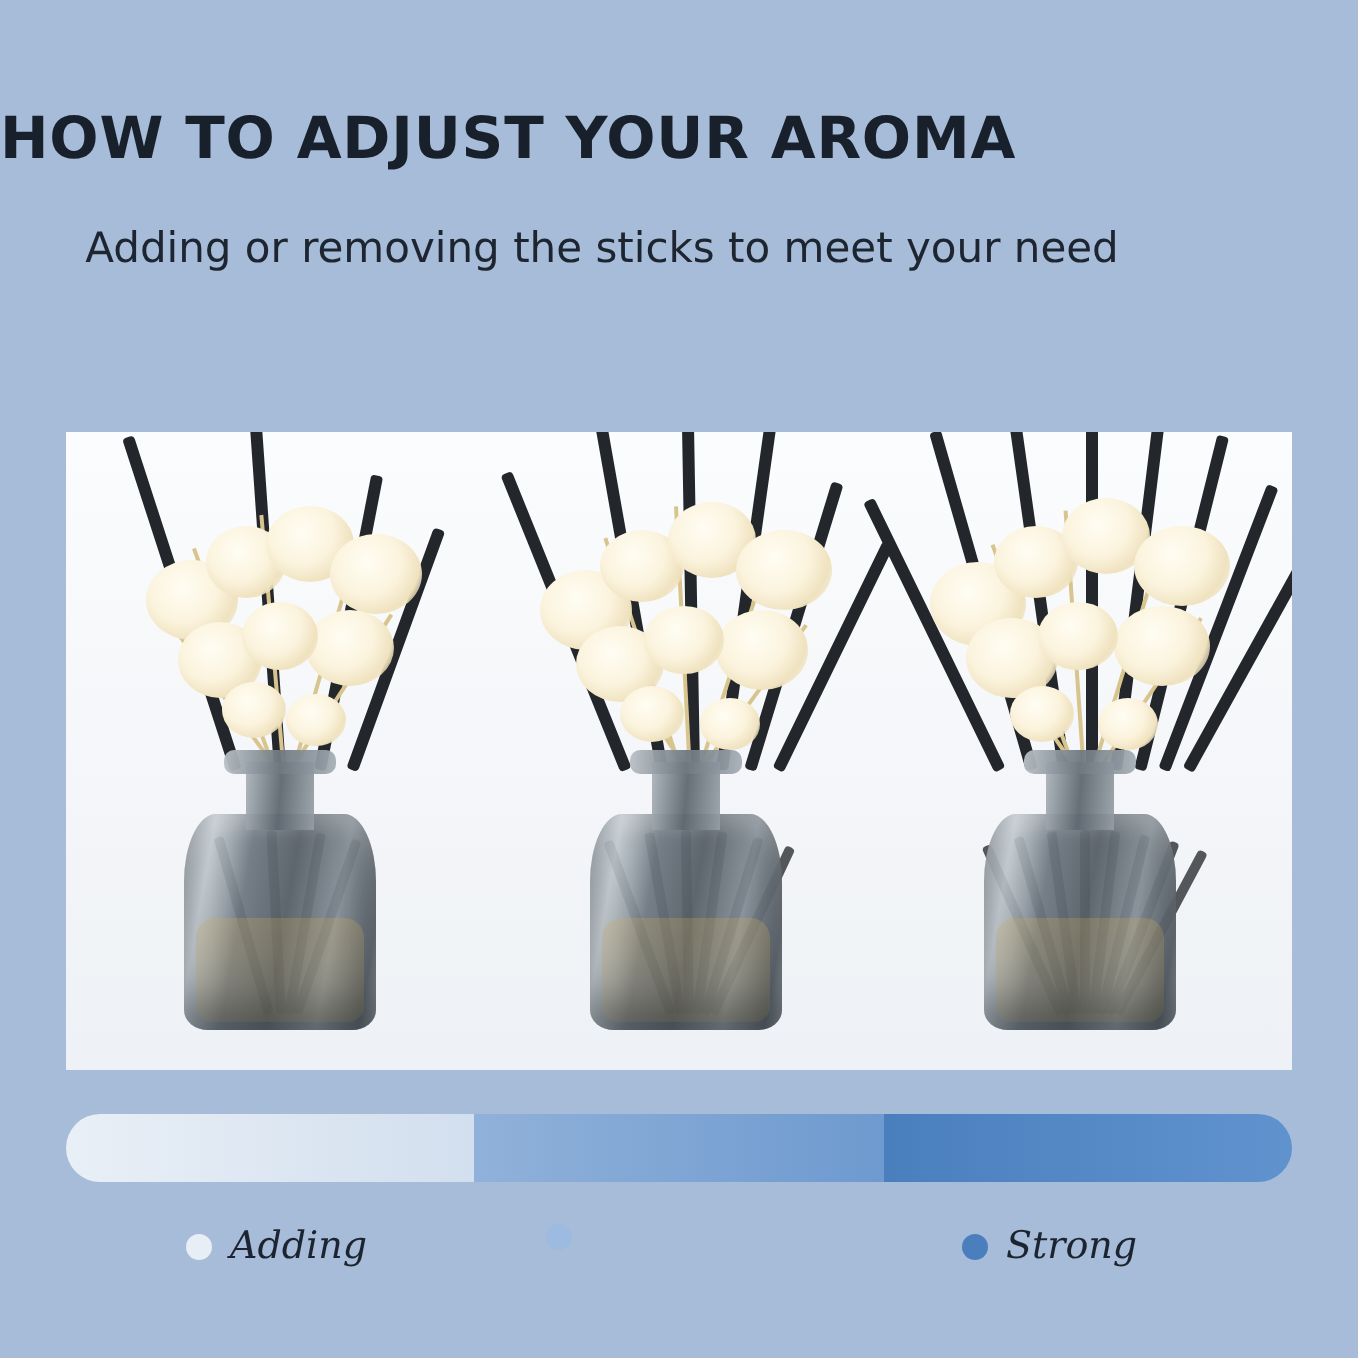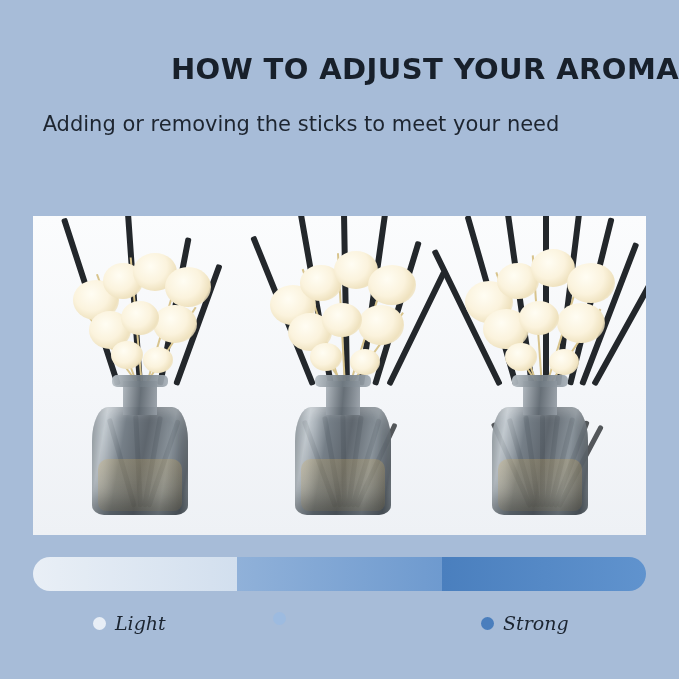--- a/index.html
+++ b/index.html
@@ -19,21 +19,21 @@
     height: 679px;
     background: #a7bcd8;
   }
 
   
   .title {
     position: absolute;
     top: 52px;
     left: 0;
     width: 679px;
-    text-align: right;
+    text-align: left;
     font-family: "DejaVu Sans", sans-serif;
     font-weight: bold;
     font-size: 29px;
     letter-spacing: 0.4px;
     color: #18202b;
   }
   .subtitle {
     position: absolute;
     top: 112px;
     left: 0;
@@ -334,21 +334,21 @@
 
   <div class="bar">
     <div class="seg seg1" style="background:linear-gradient(90deg,#e9eff6,#d2dfee);"></div>
     <div class="seg seg2" style="background:linear-gradient(90deg,#90b1d9,#6e9acf);"></div>
     <div class="seg seg3" style="background:linear-gradient(90deg,#4a7fbe,#6093ce);"></div>
   </div>
 
   <div class="legend">
     <div class="legend-item li1">
       <span class="dot" style="background:#e8eef6;"></span>
-      <span class="legend-label">Light</span>
+      <span class="legend-label">Adding</span>
     </div>
     <div class="legend-item li2">
       <span class="dot" style="background:#9dbbe0;"></span>
     </div>
     <div class="legend-item li3">
       <span class="dot" style="background:#4a7ebd;"></span>
       <span class="legend-label">Strong</span>
     </div>
   </div>
 

